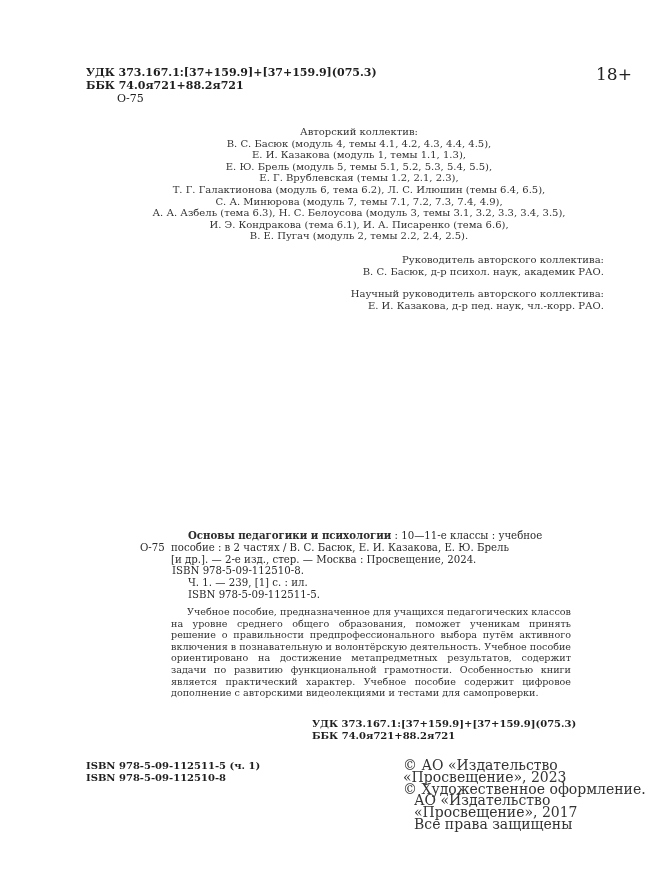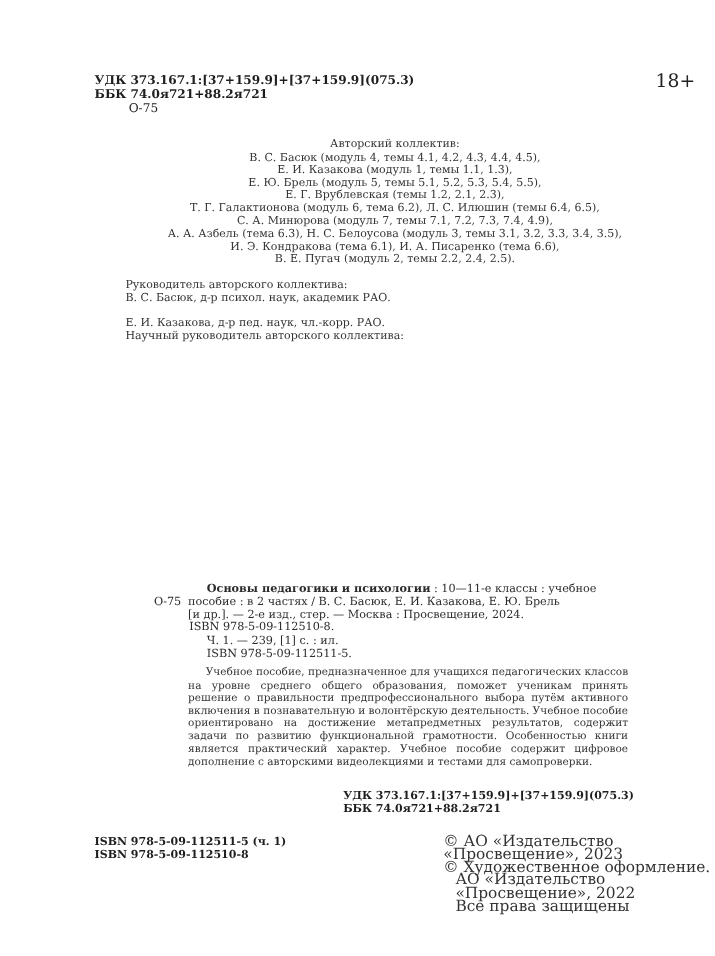--- a/index.html
+++ b/index.html
@@ -6,21 +6,21 @@
   body { width:650px; height:869px; position:relative; overflow:hidden;
          font-family:"DejaVu Serif", "Liberation Serif", serif; color:#2a2a2a; }
   .abs { position:absolute;margin-left:24px; }
   .b { font-weight:bold; }
   .udc-top { left:62px; top:66px; font-size:11px; line-height:13px; font-weight:bold; color:#1e1e1e; }
   .udc-top div { white-space:nowrap; }
   .udc-top .o75 { padding-left:31px; font-weight:normal; }
   .age { left:572px; top:64px; font-size:17px; color:#222; }
   .authors { left:90px; width:490px; top:126px; text-align:center; font-size:10px; line-height:11.6px; color:#333; }
   .authors div { white-space:nowrap; }
-  .leaders { left:90px; width:490px; top:254px; text-align:left; font-size:10px; line-height:11.6px; color:#333; }
+  .leaders { left:90px; width:490px; top:254px; text-align:right; font-size:10px; line-height:11.6px; color:#333; }
   .leaders .gap { height:11px; }
   .card { left:0; top:530px; width:650px; font-size:10.2px; line-height:11.8px; color:#2b2b2b; }
   .card .line { position:absolute; white-space:nowrap; }
   .card .o75 { left:116px; }
   .abstract { left:147px; top:606px; width:400px; font-size:9.6px; line-height:11.6px; color:#333; text-align:justify; }
   .abstract p { margin:0; text-indent:16px; }
   .udc-bottom { left:288px; top:718px; font-size:10px; line-height:11.8px; font-weight:bold; color:#1e1e1e; }
   .isbn-bottom { left:62px; top:760px; font-size:10px; line-height:11.8px; font-weight:bold; color:#1e1e1e; }
   .copyright { left:379px; top:760px; font-size:14px; line-height:11.8px; color:#333; }
   .copyright .ind { padding-left:11px; }
@@ -46,22 +46,22 @@
   <div>С. А. Минюрова (модуль 7, темы 7.1, 7.2, 7.3, 7.4, 4.9),</div>
   <div>А. А. Азбель (тема 6.3), Н. С. Белоусова (модуль 3, темы 3.1, 3.2, 3.3, 3.4, 3.5),</div>
   <div>И. Э. Кондракова (тема 6.1), И. А. Писаренко (тема 6.6),</div>
   <div>В. Е. Пугач (модуль 2, темы 2.2, 2.4, 2.5).</div>
 </div>
 
 <div class="abs leaders">
   <div>Руководитель авторского коллектива:</div>
   <div>В. С. Басюк, д-р психол. наук, академик РАО.</div>
   <div class="gap"></div>
+  <div>Научный руководитель авторского коллектива:</div>
   <div>Е. И. Казакова, д-р пед. наук, чл.-корр. РАО.</div>
-  <div>Научный руководитель авторского коллектива:</div>
 </div>
 
 <div class="abs card">
   <div class="line" style="left:164px; top:0px;">
     <span class="b">Основы педагогики и психологии</span><span> : 10—11-е классы : учебное</span>
   </div>
   <div class="line o75" style="top:11.8px;">О-75</div>
   <div class="line" style="left:147px; top:11.8px;">пособие : в 2 частях / В. С. Басюк, Е. И. Казакова, Е. Ю. Брель</div>
   <div class="line" style="left:147px; top:23.6px;">[и др.]. — 2-е изд., стер. — Москва : Просвещение, 2024.</div>
   <div class="line" style="left:148px; top:35.4px;">ISBN 978-5-09-112510-8.</div>
@@ -79,15 +79,15 @@
 </div>
 
 <div class="abs isbn-bottom">
   <div>ISBN 978-5-09-112511-5 (ч. 1)</div>
   <div>ISBN 978-5-09-112510-8</div>
 </div>
 
 <div class="abs copyright">
   <div>© АО «Издательство «Просвещение», 2023</div>
   <div>© Художественное оформление.</div>
-  <div class="ind">АО «Издательство «Просвещение», 2022</div>
+  <div class="ind">АО «Издательство «Просвещение», 2017</div>
   <div class="ind">Все права защищены</div>
 </div>
 
 </body></html>

